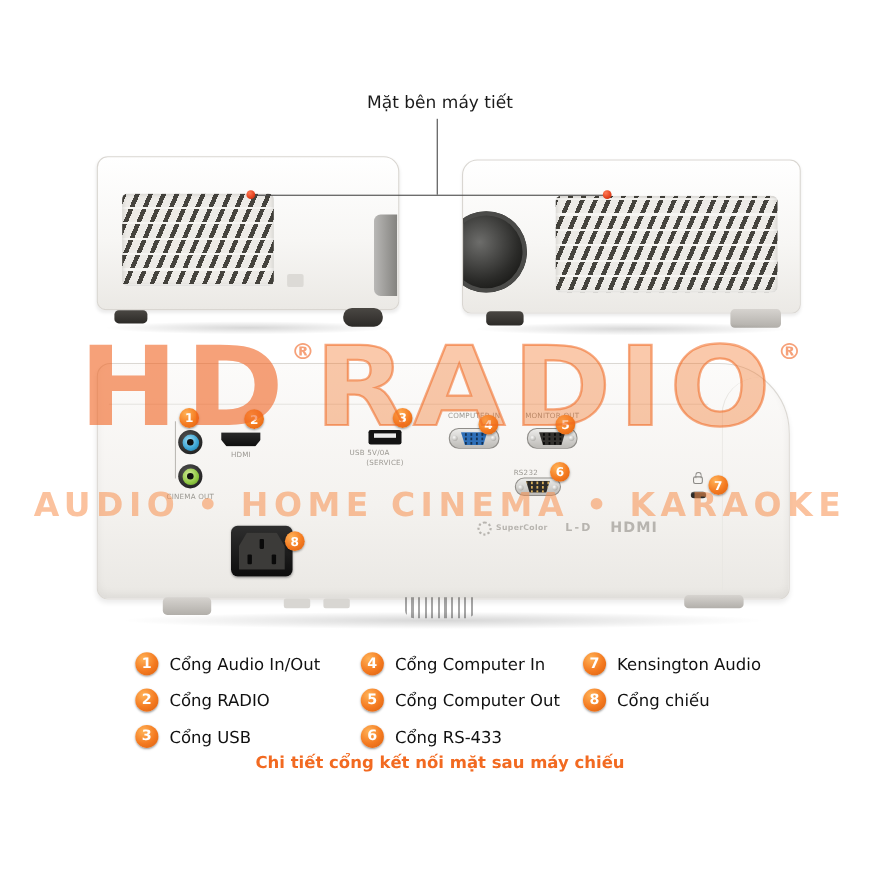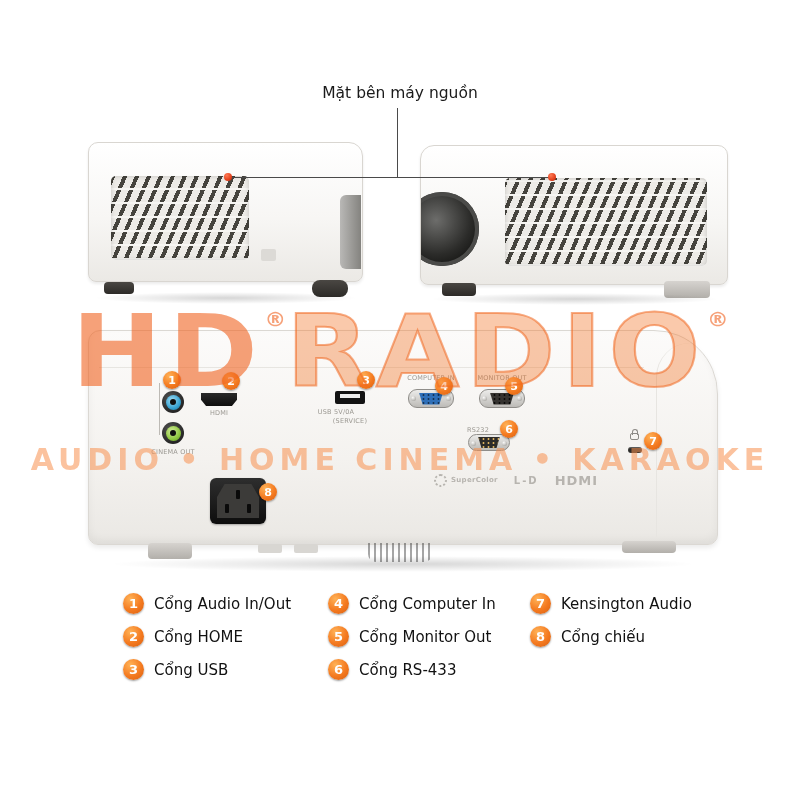--- a/index.html
+++ b/index.html
@@ -118,21 +118,21 @@
   .lrow span.txt { font-size:15px; color:#111; }
   .col1 { left:123px; } .col2 { left:328px; } .col3 { left:530px; }
 
   .caption { top:684px; left:0; width:100%; text-align:center; font-size:15px; font-weight:bold; color:#f26a21; z-index:3; }
 </style>
 </head>
 <body>
 
 <div class="stage">
 
-  <div class="abs title">Mặt bên máy nguồn</div>
+  <div class="abs title">Mặt bên máy tiết</div>
   <div class="abs pline v"></div>
   <div class="abs pline h"></div>
   <div class="abs rdot" style="left:224px;top:173px;"></div>
   <div class="abs rdot" style="left:548px;top:173px;"></div>
 
   <div class="abs proj" style="left:88px;top:140px;width:276px;height:165px;">
     <div class="pbody" style="left:0;top:2px;width:275px;height:140px;border-radius:10px 14px 8px 8px;">
       <div class="vent" style="left:22px;top:33px;width:138px;height:84px;"></div>
       <div style="position:absolute;left:172px;top:106px;width:15px;height:12px;background:#dcdad6;border-radius:2px;"></div>
       <div style="position:absolute;right:1px;top:52px;width:21px;height:74px;border-radius:6px 0 0 6px;background:linear-gradient(90deg,#b9b8b6,#84837f);"></div>
@@ -242,47 +242,48 @@
   <div class="abs wm wm2">AUDIO • HOME CINEMA • KARAOKE</div>
 
   <div class="abs legend">
     <div class="lcol col1">
       <div class="lrow">
         <span class="nb lg">1</span>
         <span class="txt">Cổng Audio In/Out</span>
       </div>
       <div class="lrow">
         <span class="nb lg">2</span>
-        <span class="txt">Cổng HOME</span>
+        <span class="txt">Cổng RADIO</span>
       </div>
       <div class="lrow">
         <span class="nb lg">3</span>
         <span class="txt">Cổng USB</span>
       </div>
     </div>
     <div class="lcol col2">
       <div class="lrow">
         <span class="nb lg">4</span>
         <span class="txt">Cổng Computer In</span>
       </div>
       <div class="lrow">
         <span class="nb lg">5</span>
-        <span class="txt">Cổng Monitor Out</span>
+        <span class="txt">Cổng Computer Out</span>
       </div>
       <div class="lrow">
         <span class="nb lg">6</span>
         <span class="txt">Cổng RS-433</span>
       </div>
     </div>
     <div class="lcol col3">
       <div class="lrow">
         <span class="nb lg">7</span>
         <span class="txt">Kensington Audio</span>
       </div>
       <div class="lrow">
         <span class="nb lg">8</span>
         <span class="txt">Cổng chiếu</span>
       </div>
     </div>
   </div>
 
+  <div class="abs caption">Chi tiết cổng kết nối mặt sau máy chiếu</div>
 
 </div>
 
 </body></html>

